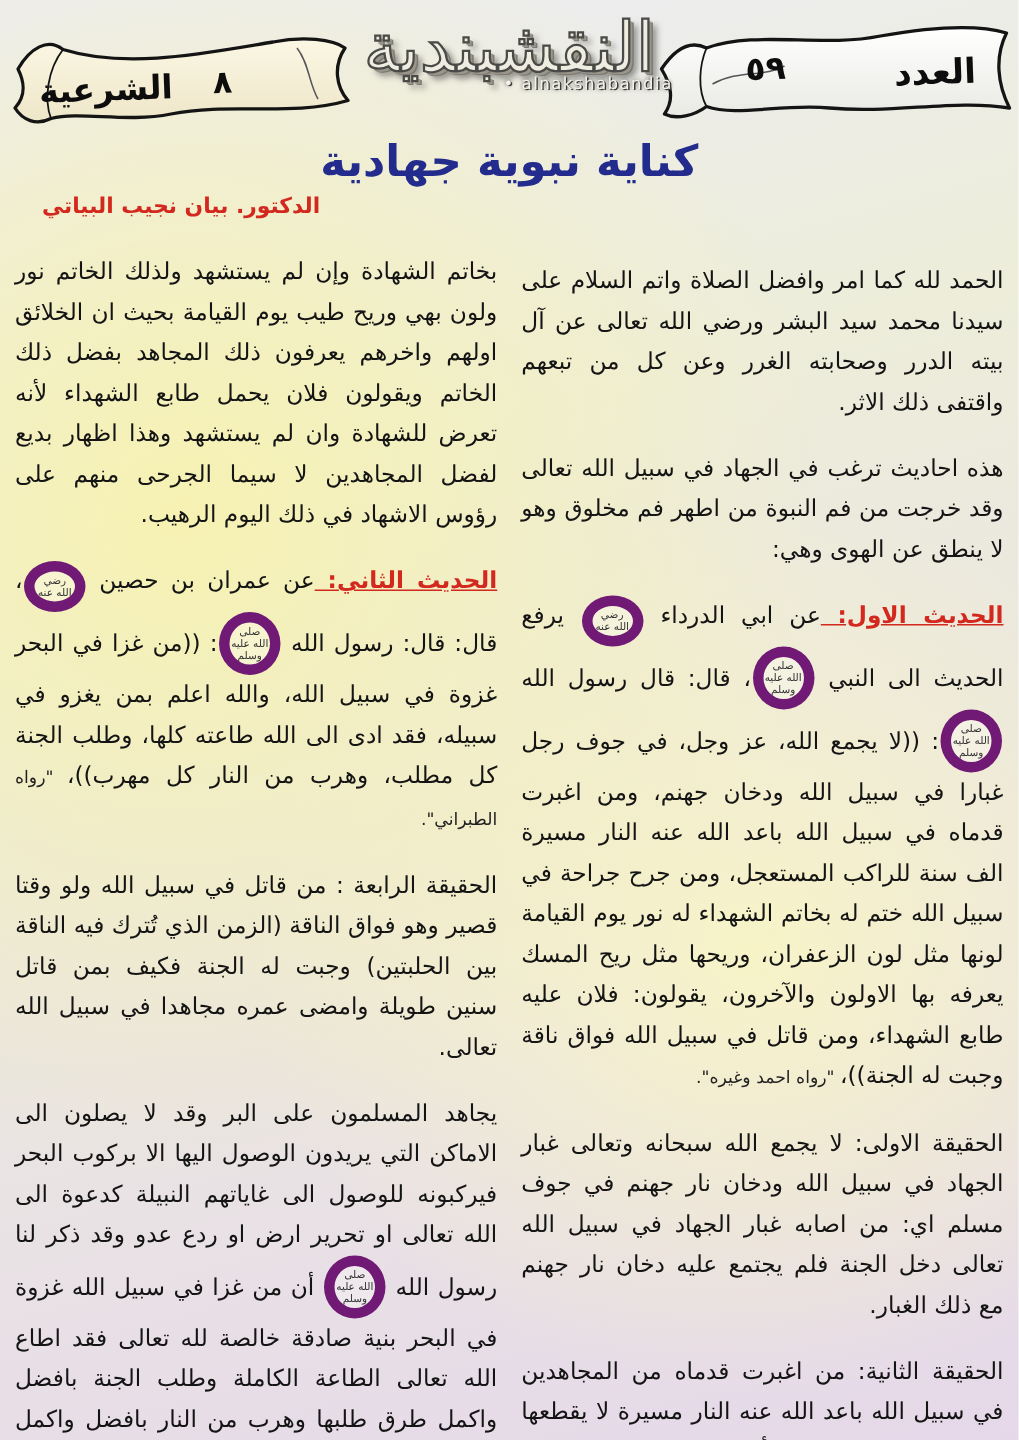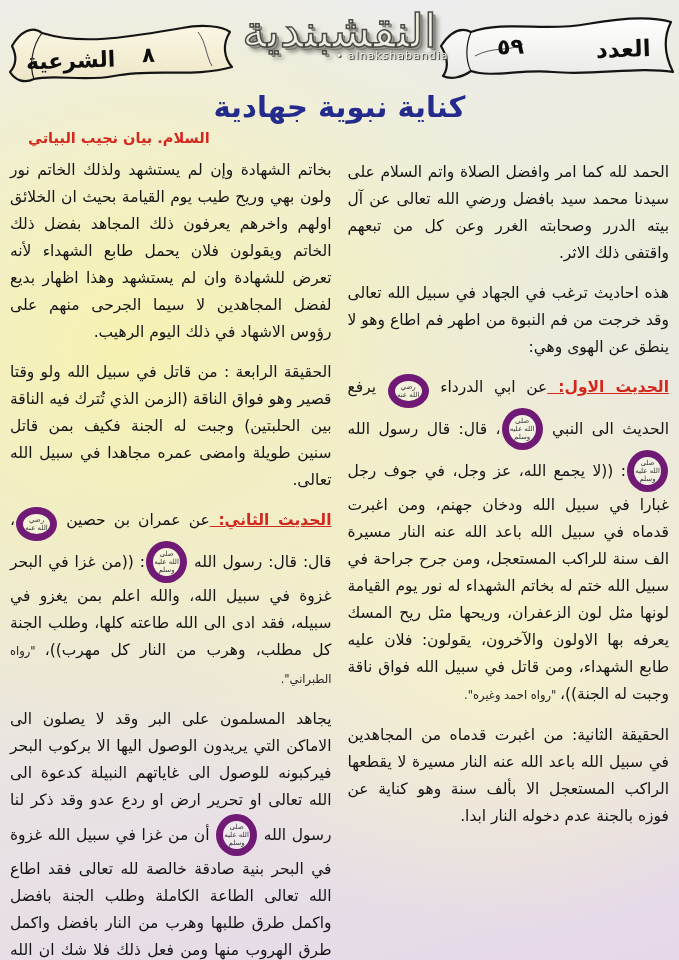--- a/index.html
+++ b/index.html
@@ -49,21 +49,21 @@
     padding:6px 10px 0 10px;box-sizing:border-box;
   }
   .col{flex:1;min-width:0;}
   .col-right{padding-top:27px;}
   .byline{
     direction:rtl;text-align:left;padding-left:18px;
     font-size:14.5px;font-weight:bold;color:#d3281e;
     height:21px;margin-bottom:6px;
   }
   .para{
-    margin:2px 0 13px 0;
+    margin:17px 0 13px 0;
     font-size:15.5px;line-height:27px;color:#141414;
     text-align:justify;direction:rtl;
   }
   .lead{color:#d3281e;font-weight:bold;text-decoration:underline;}
   .citation{font-size:11.5px;color:#222;}
   .honorific{
     display:inline-block;width:25px;padding:2px 1px;margin:0 1px;
     font-size:7px;line-height:1.15;text-align:center;vertical-align:-5px;
     color:#333;border:7px solid #701a75;border-radius:50%;
     background:rgba(255,255,255,.3);
@@ -112,27 +112,28 @@
       <span class="rb-label">الشرعية</span>
       <span class="rb-num">٨</span>
     </div>
 
   </div>
 
   <h1 class="title">كناية نبوية جهادية</h1>
 
   <div class="columns">
     <section class="col col-right" id="col-right">
-        <p class="para">الحمد لله كما امر وافضل الصلاة واتم السلام على سيدنا محمد سيد بافضل ورضي الله تعالى عن آل بيته الدرر وصحابته الغرر وعن كل من تبعهم واقتفى ذلك الاثر.</p>
-        <p class="para">هذه احاديث ترغب في الجهاد في سبيل الله تعالى وقد خرجت من فم النبوة من اطهر فم اطاع وهو لا ينطق عن الهوى وهي:</p>
+        <p class="para">الحمد لله كما امر وافضل الصلاة واتم السلام على سيدنا محمد سيد البشر ورضي الله تعالى عن آل بيته الدرر وصحابته الغرر وعن كل من تبعهم واقتفى ذلك الاثر.</p>
+        <p class="para">هذه احاديث ترغب في الجهاد في سبيل الله تعالى وقد خرجت من فم النبوة من اطهر فم مخلوق وهو لا ينطق عن الهوى وهي:</p>
         <p class="para"><span class="lead">الحديث الاول: </span>عن ابي الدرداء <span class="honorific">رضي الله عنه</span> يرفع الحديث الى النبي <span class="honorific">صلى الله عليه وسلم</span>، قال: قال رسول الله <span class="honorific">صلى الله عليه وسلم</span>: ((لا يجمع الله، عز وجل، في جوف رجل غبارا في سبيل الله ودخان جهنم، ومن اغبرت قدماه في سبيل الله باعد الله عنه النار مسيرة الف سنة للراكب المستعجل، ومن جرح جراحة في سبيل الله ختم له بخاتم الشهداء له نور يوم القيامة لونها مثل لون الزعفران، وريحها مثل ريح المسك يعرفه بها الاولون والآخرون، يقولون: فلان عليه طابع الشهداء، ومن قاتل في سبيل الله فواق ناقة وجبت له الجنة))،<span class="citation"> "رواه احمد وغيره".</span></p>
+        <p class="para">الحقيقة الاولى: لا يجمع الله سبحانه وتعالى غبار الجهاد في سبيل الله ودخان نار جهنم في جوف مسلم اي: من اصابه غبار الجهاد في سبيل الله تعالى دخل الجنة فلم يجتمع عليه دخان نار جهنم مع ذلك الغبار.</p>
         <p class="para">الحقيقة الثانية: من اغبرت قدماه من المجاهدين في سبيل الله باعد الله عنه النار مسيرة لا يقطعها الراكب المستعجل الا بألف سنة وهو كناية عن فوزه بالجنة عدم دخوله النار ابدا.</p>
       </section>
     <section class="col col-left" id="col-left">
-      <div class="byline">السلام. بيان نجيب البياتي</div>
+      <div class="byline">الدكتور. بيان نجيب البياتي</div>
     <p class="para">بخاتم الشهادة وإن لم يستشهد ولذلك الخاتم نور ولون بهي وريح طيب يوم القيامة بحيث ان الخلائق اولهم واخرهم يعرفون ذلك المجاهد بفضل ذلك الخاتم ويقولون فلان يحمل طابع الشهداء لأنه تعرض للشهادة وان لم يستشهد وهذا اظهار بديع لفضل المجاهدين لا سيما الجرحى منهم على رؤوس الاشهاد في ذلك اليوم الرهيب.</p>
+        <p class="para"><span class="lead">الحديث الثاني: </span>عن عمران بن حصين <span class="honorific">رضي الله عنه</span>، قال: قال: رسول الله <span class="honorific">صلى الله عليه وسلم</span>: ((من غزا في البحر غزوة في سبيل الله، والله اعلم بمن يغزو في سبيله، فقد ادى الى الله طاعته كلها، وطلب الجنة كل مطلب، وهرب من النار كل مهرب))،<span class="citation"> "رواه الطبراني".</span></p>
         <p class="para">الحقيقة الرابعة : من قاتل في سبيل الله ولو وقتا قصير وهو فواق الناقة (الزمن الذي تُترك فيه الناقة بين الحلبتين) وجبت له الجنة فكيف بمن قاتل سنين طويلة وامضى عمره مجاهدا في سبيل الله تعالى.</p>
-        <p class="para"><span class="lead">الحديث الثاني: </span>عن عمران بن حصين <span class="honorific">رضي الله عنه</span>، قال: قال: رسول الله <span class="honorific">صلى الله عليه وسلم</span>: ((من غزا في البحر غزوة في سبيل الله، والله اعلم بمن يغزو في سبيله، فقد ادى الى الله طاعته كلها، وطلب الجنة كل مطلب، وهرب من النار كل مهرب))،<span class="citation"> "رواه الطبراني".</span></p>
         <p class="para">يجاهد المسلمون على البر وقد لا يصلون الى الاماكن التي يريدون الوصول اليها الا بركوب البحر فيركبونه للوصول الى غاياتهم النبيلة كدعوة الى الله تعالى او تحرير ارض او ردع عدو وقد ذكر لنا رسول الله <span class="honorific">صلى الله عليه وسلم</span> أن من غزا في سبيل الله غزوة في البحر بنية صادقة خالصة لله تعالى فقد اطاع الله تعالى الطاعة الكاملة وطلب الجنة بافضل واكمل طرق طلبها وهرب من النار بافضل واكمل طرق الهروب منها ومن فعل ذلك فلا شك ان الله تعالى يرضى عنه لاتيانه بالعبادة الكاملة وينجيه من النار التي هرب منها ويدخله الجنة التي يطلبها، اللهم صل على نبينا وسيدنا محمد المجاهد في سبيلك الداعي الى دينك لمبلغ لرسالتك وعلى واله واصحابه واحبابه اجمعين وسلم تسليما كثيرا.</p>
       </section>
   </div>
 
 </div>
 
 </body></html>

